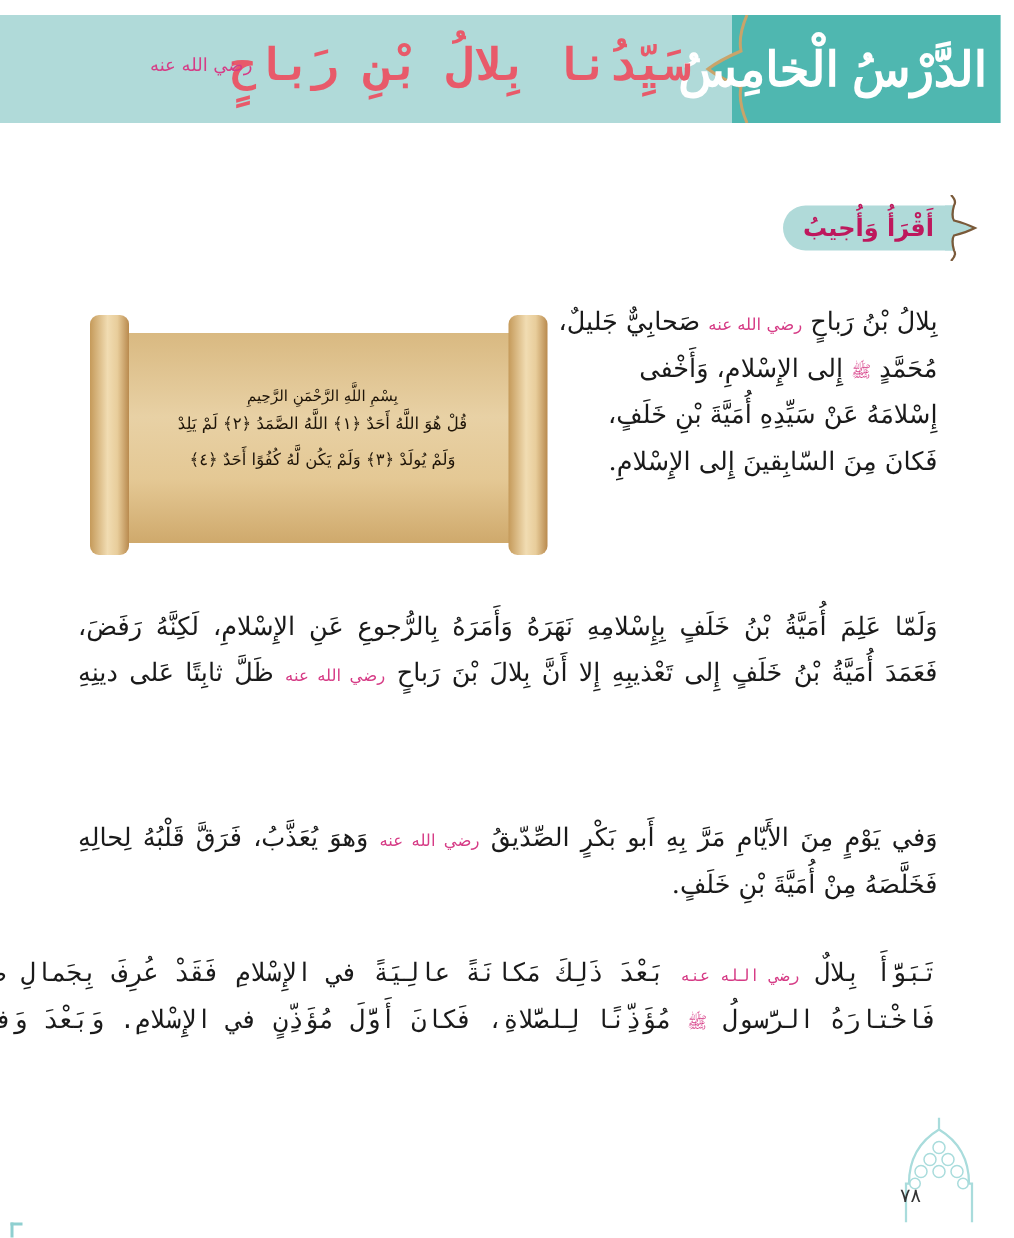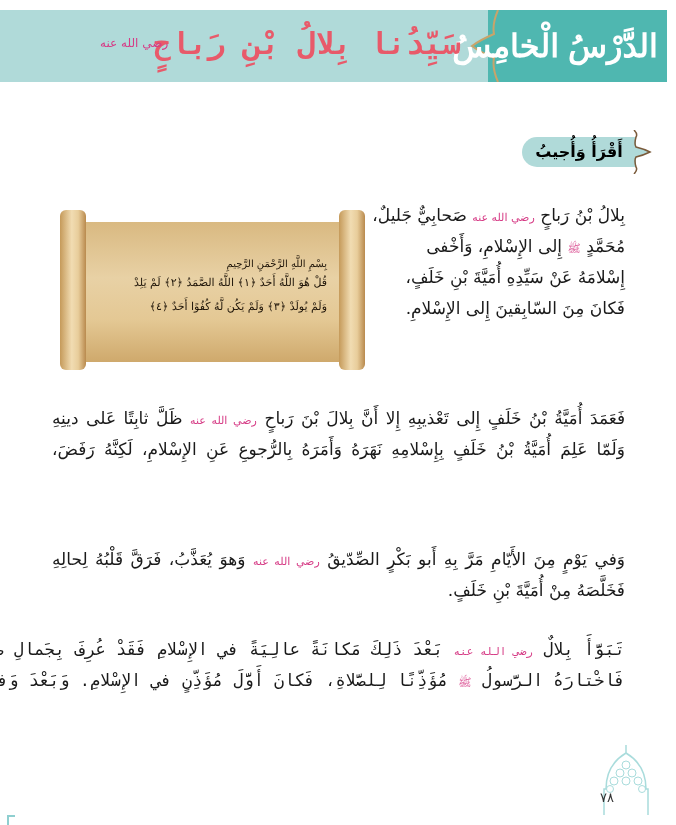--- a/index.html
+++ b/index.html
@@ -26,40 +26,40 @@
     direction: rtl; text-align: right; white-space: nowrap;
     font-family: Liberation Mono, monospace; font-weight: bold; font-size: 30px; color: #e85a6a;
   }
   .honorific-title {
     position: absolute; left: 100px; top: 36px; font-size: 12px; color: #d63c86;
     font-family: "DejaVu Serif", serif; direction: rtl; white-space: nowrap;
   }
   .section-label {
     position: absolute; left: 522px; top: 137px; width: 114px; height: 30px;
     background: #b0dad9; border-radius: 16px 0 0 16px;
-    font-family: "DejaVu Sans", sans-serif; font-weight: bold; font-size: 16px; color: #000000;
+    font-family: "DejaVu Sans", sans-serif; font-weight: bold; font-size: 16px; color: #be185d;
     direction: rtl; text-align: center; line-height: 30px;
   }
   .section-notch { position: absolute; left: 630px; top: 130px; width: 22px; height: 44px; }
 
   .scroll {
     position: absolute; left: 60px; top: 210px; width: 305px; height: 160px;
   }
   .scroll-paper {
     position: absolute; left: 22px; top: 12px; width: 262px; height: 140px;
     background: linear-gradient(180deg, #d9b981 0%, #e8d1a5 40%, #e4c894 70%, #cfa96c 100%);
   }
   .scroll-roll-left, .scroll-roll-right {
     position: absolute; top: 0; width: 26px; height: 160px; border-radius: 6px;
     background: linear-gradient(90deg, #c59a5a 0%, #f1dcb2 45%, #e8cd9b 70%, #b98a4e 100%);
   }
   .scroll-roll-left { left: 0; }
   .scroll-roll-right { right: 0; }
   .scroll-text {
-    position: absolute; left: 17px; width: 250px; direction: rtl;
+    position: absolute; left: 30px; width: 250px; text-align: center; direction: rtl;
     font-family: "DejaVu Serif", serif; color: #1e1408; white-space: nowrap;
   }
   .basmala { top: 48px; font-size: 10px; }
   .ayah-line-1 { top: 66px; font-size: 11px; }
   .ayah-line-2 { top: 90px; font-size: 11px; }
 
   .para {
     position: absolute; direction: rtl; text-align: justify; text-align-last: right;
     font-family: "DejaVu Serif", serif; font-size: 17px; color: #1a1a1a;
   }
@@ -107,22 +107,22 @@
 </div>
 
 <div class="para para-1">
   <span class="line"><span>بِلالُ بْنُ رَباحٍ</span> <span class="honor">رضي الله عنه</span> <span>صَحابِيٌّ جَليلٌ،</span></span>
   <span class="line"><span>مُحَمَّدٍ</span> <span class="honor">ﷺ</span> <span>إِلى الإِسْلامِ، وَأَخْفى</span></span>
   <span class="line">إِسْلامَهُ عَنْ سَيِّدِهِ أُمَيَّةَ بْنِ خَلَفٍ،</span>
   <span class="line">فَكانَ مِنَ السّابِقينَ إِلى الإِسْلامِ.</span>
 </div>
 
 <div class="para para-2">
+  <span class="line full">وَلَمّا عَلِمَ أُمَيَّةُ بْنُ خَلَفٍ بِإِسْلامِهِ نَهَرَهُ وَأَمَرَهُ بِالرُّجوعِ عَنِ الإِسْلامِ، لَكِنَّهُ رَفَضَ،</span>
   <span class="line full"><span>فَعَمَدَ أُمَيَّةُ بْنُ خَلَفٍ إِلى تَعْذيبِهِ إِلا أَنَّ بِلالَ بْنَ رَباحٍ</span> <span class="honor">رضي الله عنه</span> <span>ظَلَّ ثابِتًا عَلى دينِهِ</span></span>
-  <span class="line full">وَلَمّا عَلِمَ أُمَيَّةُ بْنُ خَلَفٍ بِإِسْلامِهِ نَهَرَهُ وَأَمَرَهُ بِالرُّجوعِ عَنِ الإِسْلامِ، لَكِنَّهُ رَفَضَ،</span>
 </div>
 
 <div class="para para-3">
   <span class="line full"><span>وَفي يَوْمٍ مِنَ الأَيّامِ مَرَّ بِهِ أَبو بَكْرٍ الصِّدّيقُ</span> <span class="honor">رضي الله عنه</span> <span>وَهوَ يُعَذَّبُ، فَرَقَّ قَلْبُهُ لِحالِهِ</span></span>
   <span class="line">فَخَلَّصَهُ مِنْ أُمَيَّةَ بْنِ خَلَفٍ.</span>
 </div>
 
 <div class="para para-4">
   <span class="line full"><span>تَبَوَّأَ بِلالٌ</span> <span class="honor">رضي الله عنه</span> <span>بَعْدَ ذَلِكَ مَكانَةً عالِيَةً في الإِسْلامِ فَقَدْ عُرِفَ بِجَمالِ صَوْتِهِ،</span></span>
   <span class="line full"><span>فَاخْتارَهُ الرَّسولُ</span> <span class="honor">ﷺ</span> <span>مُؤَذِّنًا لِلصَّلاةِ، فَكانَ أَوَّلَ مُؤَذِّنٍ في الإِسْلامِ. وَبَعْدَ وَفاةِ</span></span>

